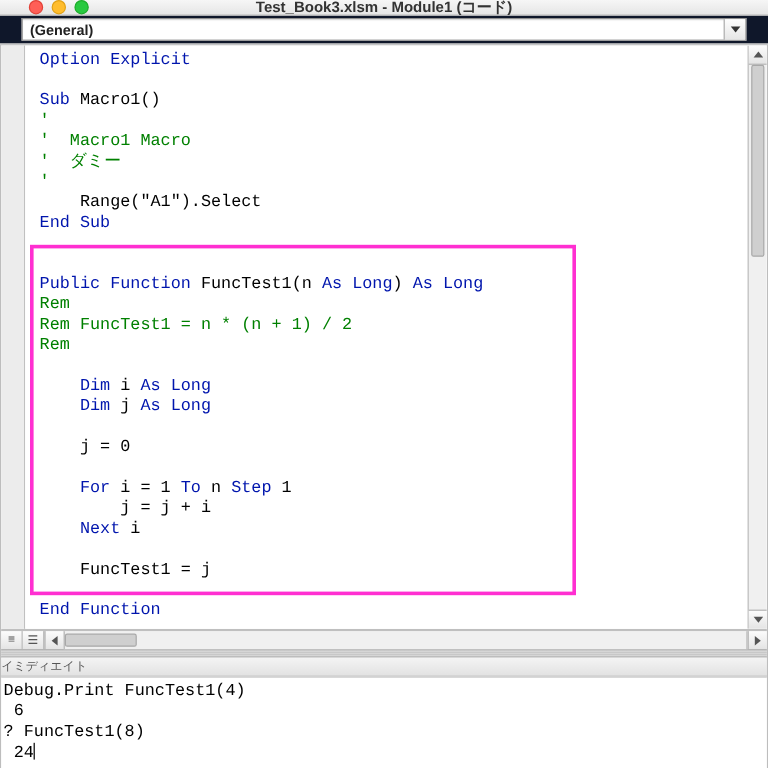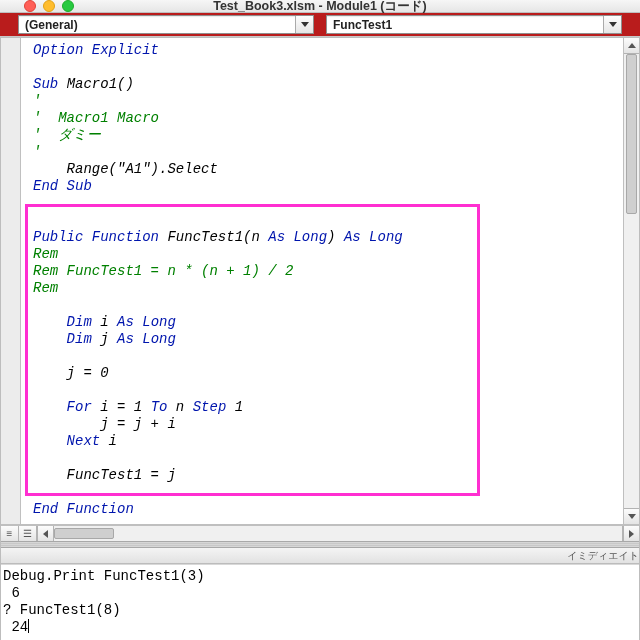--- a/index.html
+++ b/index.html
@@ -31,21 +31,21 @@
     font-size: 12.5px; font-weight: 600; color: #333;
     pointer-events: none;
   }
   
   .dropdowns {
     height: 24px;
     display: flex;
     align-items: stretch;
     gap: 12px;
     padding: 2px 18px;
-    background: #b91c1c;
+    background: #0f172a;
     border-bottom: 1px solid #c8c8c8;
   }
   .combo {
     flex: 1;
     display: flex;
     background: #fff;
     border: 1px solid #8f8f8f;
     box-shadow: inset 0 1px 1px rgba(0,0,0,0.08);
   }
   .combo .val {
@@ -80,21 +80,20 @@
   .gutter {
     width: 20px;
     background: #ececec;
     border-right: 1px solid #c0c0c0;
   }
   .code-scroll {
     flex: 1;
     position: relative;
     overflow: hidden;
     background: #fff;
-    font-style: italic;
   }
   pre.code {
     font-family: "Osaka-Mono", "MS Gothic", "Courier New", monospace;
     font-size: 14px;
     line-height: 17px;
     white-space: pre;
     padding: 4px 6px 6px 12px;
     color: #000;
   }
   .kw  { color: #0015ad; }
@@ -144,21 +143,21 @@
     background: repeating-linear-gradient(#d6d6d6,#d6d6d6 1px,#c8c8c8 1px,#c8c8c8 2px);
     border-top: 1px solid #a8a8a8;
     border-bottom: 1px solid #a8a8a8;
     cursor: row-resize;
   }
   
   .imm-title {
     height: 16px;
     background: linear-gradient(#f4f4f4,#e2e2e2);
     border-bottom: 1px solid #bcbcbc;
-    text-align: right;
+    text-align: left;
     font-size: 10px; color: #555;
     line-height: 15px;
   }
   .immediate {
     height: 80px;
     background: #fff;
     font-family: "Osaka-Mono","MS Gothic","Courier New",monospace;
     font-size: 14px; line-height: 17px;
     white-space: pre;
     padding: 3px 4px 3px 2px;
@@ -196,26 +195,20 @@
   <div class="title">Test_Book3.xlsm - Module1 (コード)</div>
 </div>
 
 <div class="dropdowns">
   <div class="combo">
     <div class="val">(General)</div>
     <div class="arrow">
         <div class="chev"></div>
       </div>
   </div>
-  <div class="combo">
-    <div class="val">FuncTest1</div>
-    <div class="arrow">
-        <div class="chev"></div>
-      </div>
-  </div>
 </div>
 
 <div class="stage">
 
   <div class="code-outer">
     <div class="gutter"></div>
     <div class="code-scroll">
 <pre class="code"><span class="kw">Option Explicit</span>
 
 <span class="kw">Sub</span> <span>Macro1()</span>
@@ -271,18 +264,18 @@
         <div class="hthumb"></div>
       </div>
     <div class="sbtn">
         <div class="tri-r"></div>
       </div>
   </div>
 
   <div class="splitter"></div>
 
   <div class="imm-title">イミディエイト</div>
-  <div class="immediate"><span>Debug.Print FuncTest1(3)</span>
+  <div class="immediate"><span>Debug.Print FuncTest1(4)</span>
 <span> 6 </span>
 <span>? FuncTest1(8)</span>
 <span> 24</span><span class="caret"></span></div>
 
 </div>
 
 </body></html>

